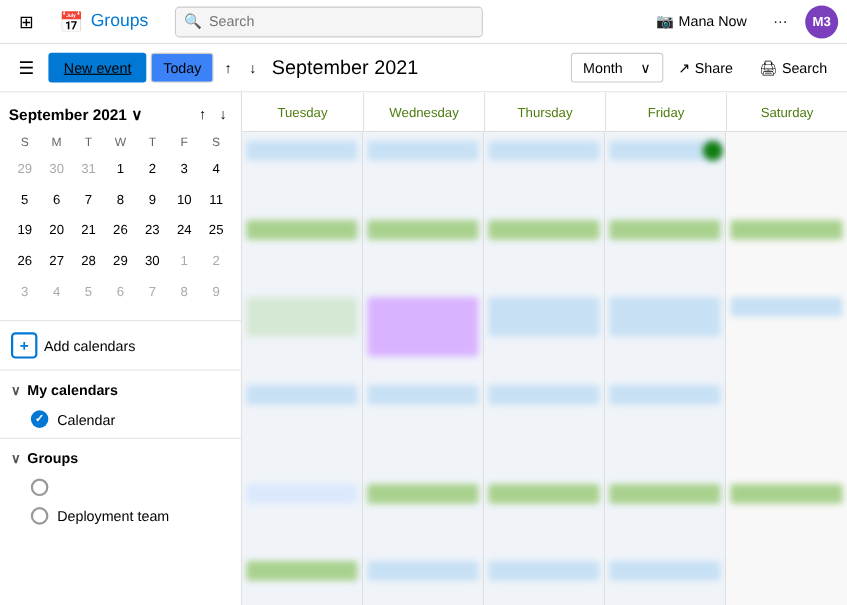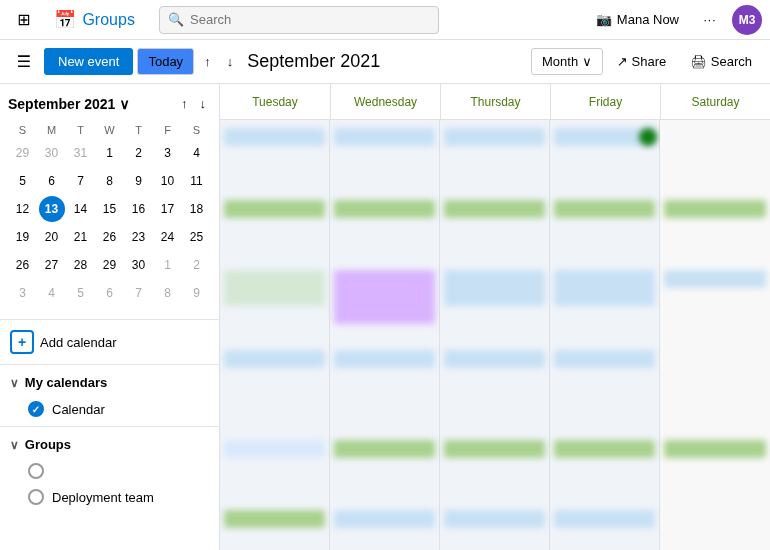--- a/index.html
+++ b/index.html
@@ -34,35 +34,35 @@
     
     .toolbar2 {
       display: flex; align-items: center; background: #fff; height: 44px;
       padding: 0 8px; border-bottom: 1px solid #e0e0e0; gap: 4px;
     }
     .menu-btn {
       width: 32px; height: 32px; border: none; background: transparent; cursor: pointer;
       display: flex; align-items: center; justify-content: center; border-radius: 3px; font-size: 16px;
     }
     .new-event-btn {
-      background: #0078d4; color: #ffffff; border: none; border-radius: 3px;
-      padding: 6px 14px; cursor: pointer; font-size: 13px; font-weight: 500;
+      background: #0078d4; color: #000000; border: none; border-radius: 3px;
+      padding: 6px 14px; cursor: pointer; font-size: 13px; font-weight: 500; text-decoration: underline;
     }
     .nav-btn {
       border: none; background: transparent; cursor: pointer; padding: 4px 6px;
       border-radius: 3px; font-size: 13px; display: flex; align-items: center; gap: 2px;
     }
     .today-btn {
       border: 1px solid #ccc; background: #3b82f6; border-radius: 3px;
       padding: 5px 10px; cursor: pointer; font-size: 13px;
     }
     .month-label { font-size: 18px; font-weight: 400; margin: 0 4px; }
     .toolbar2-right { margin-left: auto; display: flex; align-items: center; gap: 4px; }
     .month-selector {
-      display: flex; align-items: center; gap: 4px; border: 1px solid #ccc;
+      display: flex; align-items: center; gap: 16px; border: 1px solid #ccc;
       border-radius: 3px; padding: 5px 10px; cursor: pointer; font-size: 13px; background: #fff;
     }
     .share-btn, .print-btn {
       display: flex; align-items: center; gap: 4px; padding: 5px 10px;
       border: none; background: transparent; cursor: pointer; font-size: 13px; border-radius: 3px;
     }
 
     
     .main { display: flex; height: calc(550px - 84px); }
 
@@ -230,29 +230,20 @@
             <div class="cal-row">
               <div class="cal-day">5</div>
               <div class="cal-day">6</div>
               <div class="cal-day">7</div>
               <div class="cal-day">8</div>
               <div class="cal-day">9</div>
               <div class="cal-day">10</div>
               <div class="cal-day">11</div>
             </div>
             <div class="cal-row">
-              <div class="cal-day">12</div>
-              <div class="cal-day today">13</div>
-              <div class="cal-day">14</div>
-              <div class="cal-day">15</div>
-              <div class="cal-day">16</div>
-              <div class="cal-day">17</div>
-              <div class="cal-day">18</div>
-            </div>
-            <div class="cal-row">
               <div class="cal-day">19</div>
               <div class="cal-day">20</div>
               <div class="cal-day">21</div>
               <div class="cal-day">26</div>
               <div class="cal-day">23</div>
               <div class="cal-day">24</div>
               <div class="cal-day">25</div>
             </div>
             <div class="cal-row">
               <div class="cal-day">26</div>
@@ -273,21 +264,21 @@
               <div class="cal-day other-month">9</div>
             </div>
           </div>
       </div>
     </div>
 
     <div class="divider"></div>
 
     <button class="add-calendar-btn">
       <div class="add-cal-icon">+</div>
-      <span>Add calendar</span>
+      <span>Add calendars</span>
     </button>
 
     <div class="divider"></div>
 
     <div class="section-header">
       <span class="section-chevron">∨</span>
       <span>My calendars</span>
     </div>
     <div class="cal-item">
       <div class="cal-check" style="background:#0078d4;">✓</div>

